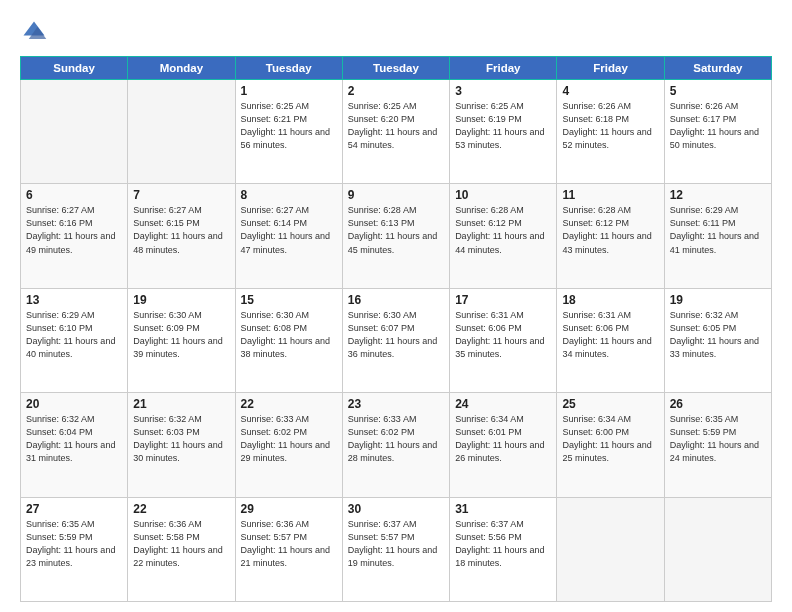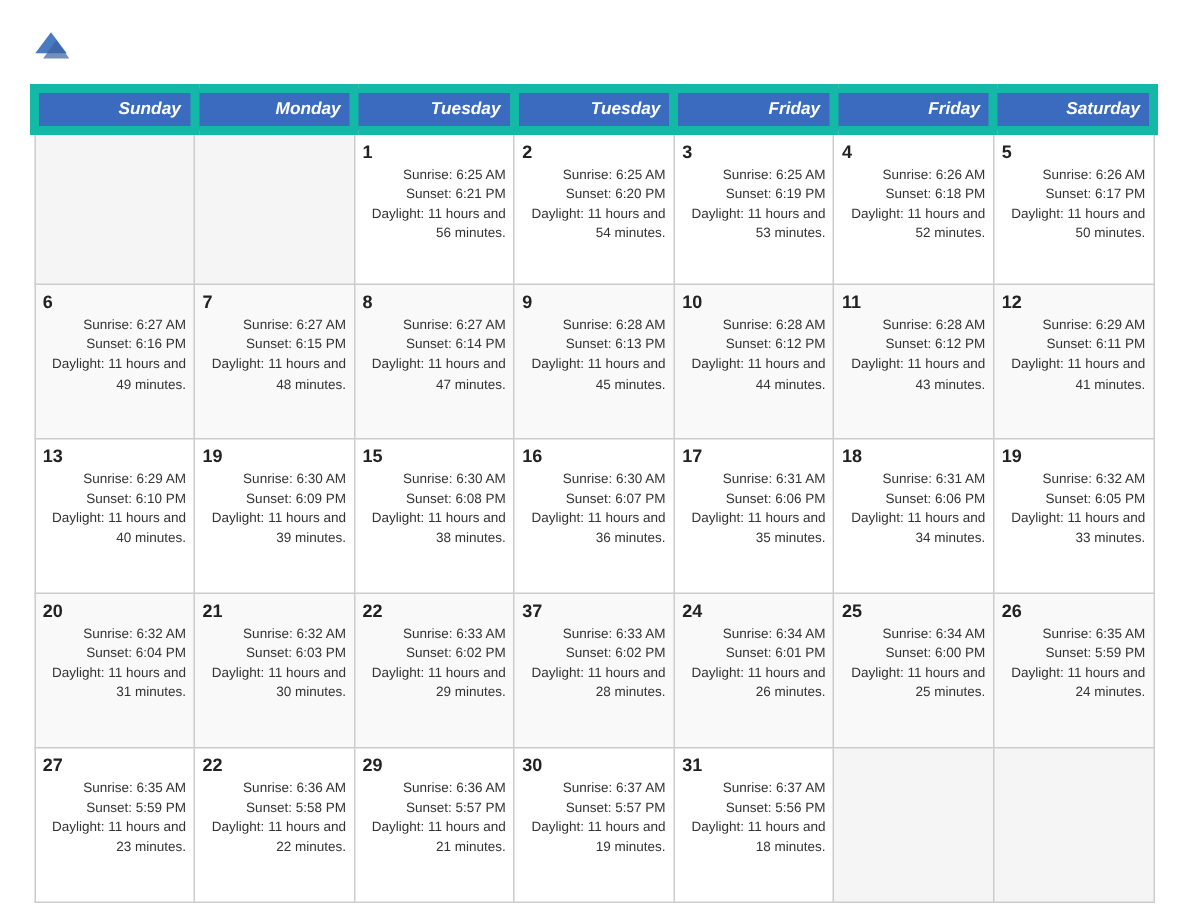--- a/index.html
+++ b/index.html
@@ -65,23 +65,22 @@
       border-collapse: collapse;
       width: 100%;
       table-layout: fixed;
     }
     .calendar th {
       background-color: #3a6bbf;
       color: #fff;
       font-size: 11.5px;
       font-weight: bold;
       padding: 5px 6px;
-      text-align: right;
-      border: 6px solid #14b8a6;
-      font-style: italic;
+      text-align: center;
+      border: 1px solid #14b8a6;
     }
     .calendar td {
       border: 1px solid #ccc;
       vertical-align: top;
       padding: 4px 5px;
       font-size: 9.5px;
       color: #333;
       background: #fff;
       height: 88px;
     }
@@ -95,21 +94,20 @@
       font-size: 12px;
       font-weight: bold;
       color: #222;
       display: block;
       margin-bottom: 2px;
     }
     .day-info {
       font-size: 9px;
       color: #333;
       line-height: 1.45;
-      text-align: right;
     }
   </style>
 </head>
 <body>
 
 <div class="page">
   <div class="header">
     <div class="logo">
       <svg class="logo-icon" viewBox="0 0 32 32">
         <polygon points="16,4 28,20 4,20" fill="#4a7abf"></polygon>
@@ -274,21 +272,21 @@
 Sunset: 6:03 PM
 Daylight: 11 hours and 30 minutes.</div>
           </td>
           <td>
             <span class="day-number">22</span>
             <div class="day-info" style="white-space: pre-line;">Sunrise: 6:33 AM
 Sunset: 6:02 PM
 Daylight: 11 hours and 29 minutes.</div>
           </td>
           <td>
-            <span class="day-number">37</span>
+            <span class="day-number">23</span>
             <div class="day-info" style="white-space: pre-line;">Sunrise: 6:33 AM
 Sunset: 6:02 PM
 Daylight: 11 hours and 28 minutes.</div>
           </td>
           <td>
             <span class="day-number">24</span>
             <div class="day-info" style="white-space: pre-line;">Sunrise: 6:34 AM
 Sunset: 6:01 PM
 Daylight: 11 hours and 26 minutes.</div>
           </td>

